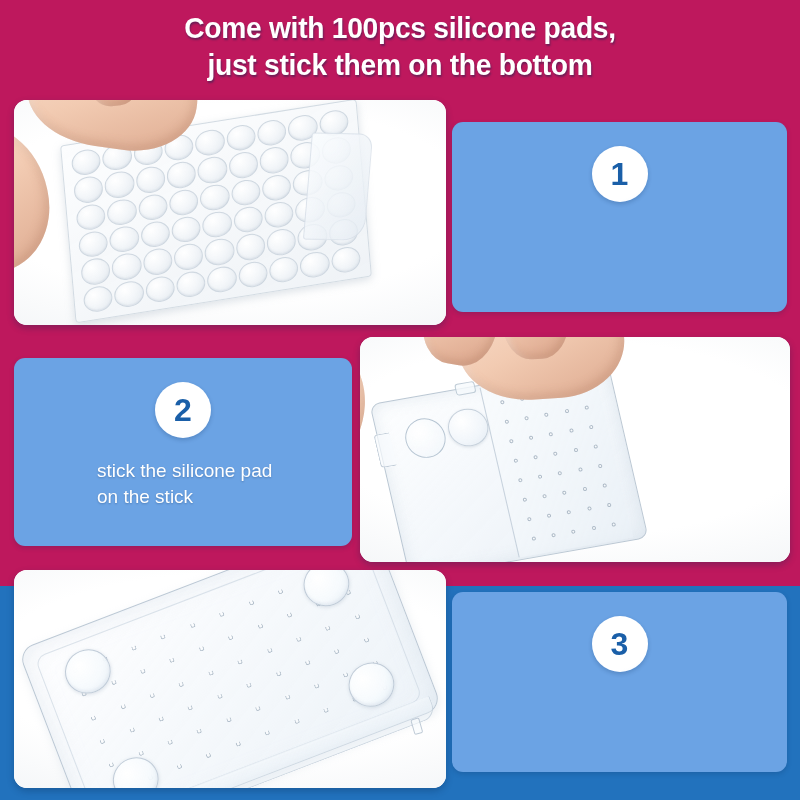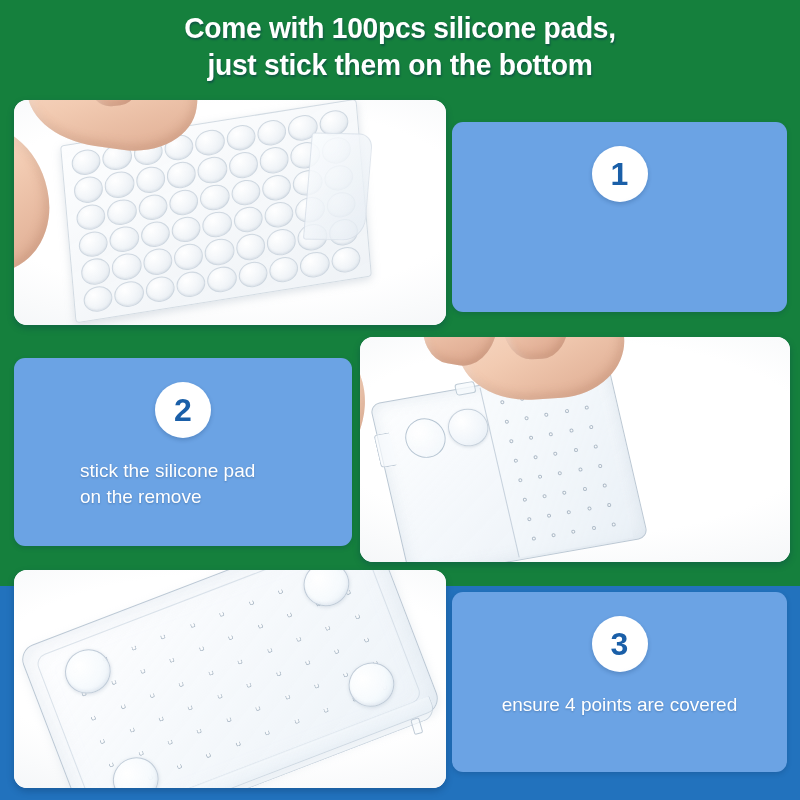--- a/index.html
+++ b/index.html
@@ -13,21 +13,21 @@
   body {
     font-family: "Liberation Sans", sans-serif;
     background: #2272bd;
     position: relative;
   }
 
   #infographic {
     position: absolute;
     inset: 0;
     width: 800px; height: 586px;
-    background: #15803d;
+    background: #be185d;
     text-decoration: underline;
   }
 
   
   .title-block {
     position: absolute;
     top: 10px; left: 0; width: 800px;
     text-align: center;
     line-height: 1.22;
   }
@@ -97,21 +97,21 @@
     left: 0; right: 0;
     top: 100px;
     color: #ffffff;
     font-family: "Liberation Sans", sans-serif;
     font-size: 19px;
     font-weight: 400;
     line-height: 1.38;
     text-shadow: 0 1px 2px rgba(10,40,80,0.28);
   }
   .step-text.centered { text-align: center; padding: 0 18px; }
-  .step-text.left     { text-align: left;   padding: 0 0 0 66px; }
+  .step-text.left     { text-align: left;   padding: 0 0 0 66px; margin-left: 17px; }
 
   
   .pad-sheet {
     position: absolute;
     left: 52px; top: 22px;
     width: 300px; height: 178px;
     background: linear-gradient(160deg, rgba(252,253,254,0.96), rgba(238,242,246,0.92));
     border: 1px solid rgba(205,214,222,0.85);
     border-radius: 4px;
     transform: rotate(-9deg) skewX(-4deg);
@@ -411,21 +411,21 @@
       <span class="step-number">1</span>
     </div>
   </div>
 
   <div class="step-panel" id="step-2">
     <div class="step-circle">
       <span class="step-number">2</span>
     </div>
     <div class="step-text left">
       <div>stick the silicone pad</div>
-      <div>on the remove</div>
+      <div>on the stick</div>
     </div>
   </div>
 
   <div class="photo-card" id="photo-2">
     <div class="photo-inner">
 
       <div class="tray-2">
         <div class="tray-2-lip"></div>
         <div class="tray-2-tab"></div>
         <div class="tray-2-band">
@@ -567,16 +567,15 @@
 
         <div class="tray-3-foot" id="tf-r"></div>
       </div>
     </div>
   </div>
 
   <div class="step-panel" id="step-3">
     <div class="step-circle">
       <span class="step-number">3</span>
     </div>
-    <div class="step-text centered">ensure 4 points are covered</div>
   </div>
 
 </div>
 
 </body></html>

